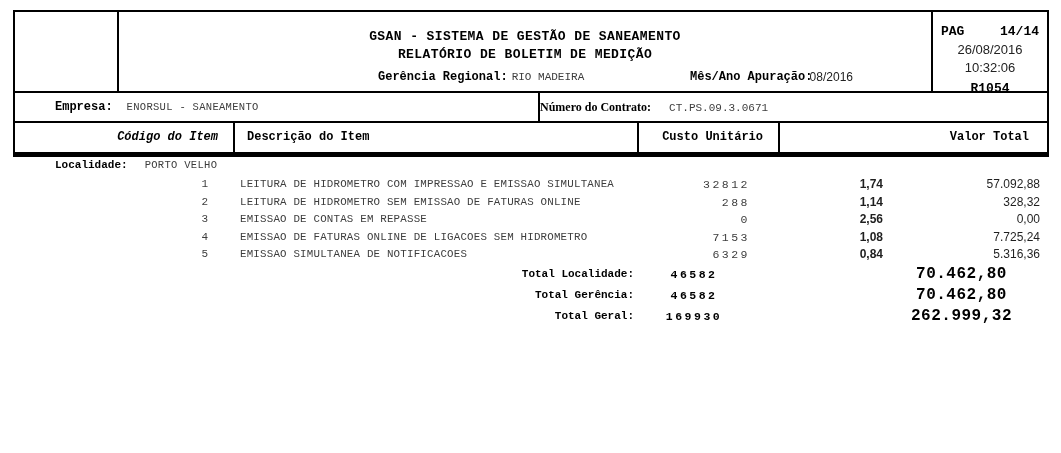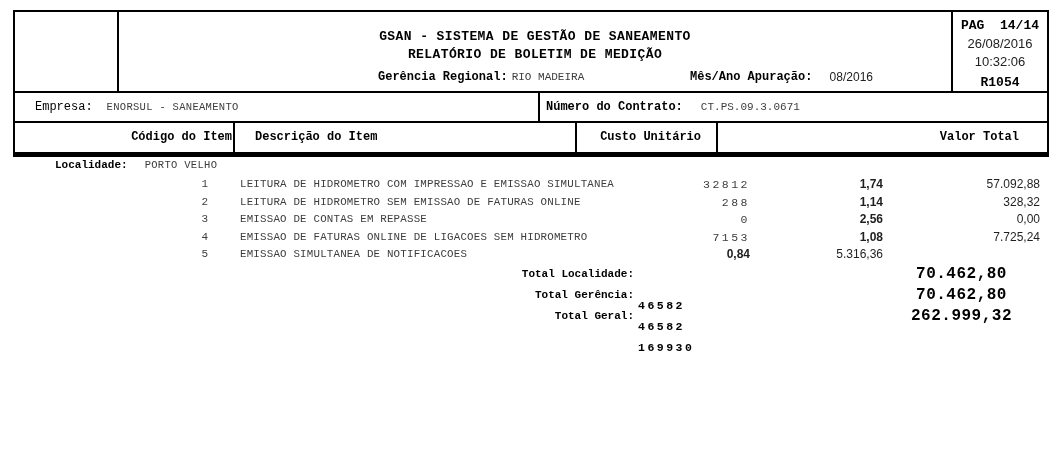--- a/index.html
+++ b/index.html
@@ -6,51 +6,51 @@
   .page{position:relative;width:1061px;height:453px;background:#ffffff;overflow:hidden;
         font-family:"Liberation Mono","DejaVu Sans Mono",monospace;color:#000;}
   .sans{font-family:"Liberation Sans","DejaVu Sans",sans-serif;}
 
   
   .frame{position:absolute;left:13px;top:10px;width:1036px;box-sizing:border-box;
          border:2px solid #000;}
   .hrow1{display:flex;height:79px;border-bottom:2px solid #000;}
   .logo-cell{width:102px;border-right:2px solid #000;}
   .mid-cell{flex:1;position:relative;}
-  .pag-cell{width:96px;border-left:2px solid #000;position:relative;box-sizing:border-box;
-            padding-top:5px;}
+  .pag-cell{width:116px;border-left:2px solid #000;position:relative;box-sizing:border-box;
+            padding-top:11px;}
   .title1,.title2{text-align:center;font-weight:bold;font-size:13px;line-height:18px;
                   letter-spacing:0.4px;}
   .title1{margin-top:16px;}
   .ger-wrap{position:absolute;left:259px;bottom:7px;font-size:12px;}
   .ger-label{font-weight:bold;}
   .ger-value{font-size:11px;color:#3d3d3d;margin-left:4px;}
   .mes-label{position:absolute;left:571px;bottom:7px;font-weight:bold;font-size:12px;}
   .mes-value{position:absolute;right:78px;bottom:7px;font-size:12px;color:#222;}
   .pag-line{display:flex;justify-content:space-between;padding:0 8px;font-weight:bold;
             font-size:13px;line-height:18px;}
   .pag-date,.pag-time{text-align:center;font-size:13px;line-height:18px;color:#222;}
   .pag-code{text-align:center;font-weight:bold;font-size:13px;line-height:19px;margin-top:2px;}
 
   .hrow2{display:flex;height:28px;border-bottom:2px solid #000;font-size:12px;line-height:28px;}
   .emp-cell{width:523px;border-right:2px solid #000;white-space:nowrap;overflow:hidden;}
-  .emp-label{font-weight:normal;margin-left:20px;}
+  .emp-label{font-weight:bold;margin-left:40px;}
   .emp-value{font-size:10.5px;color:#3d3d3d;margin-left:14px;letter-spacing:0.3px;}
   .con-cell{flex:1;white-space:nowrap;overflow:hidden;}
-  .con-label{font-weight:bold;margin-left:6px;}
+  .con-label{font-weight:bold;font-family:Liberation Serif, serif;}
   .con-value{font-size:11px;color:#3d3d3d;margin-left:18px;}
 
   .hrow3{display:flex;height:29px;border-bottom:3px solid #000;font-weight:bold;font-size:12px;
          line-height:29px;}
   .hc{box-sizing:border-box;white-space:nowrap;overflow:hidden;}
-  .hc1{width:220px;border-right:2px solid #000;text-align:right;padding-right:1px;}
-  .hc2{width:342px;border-right:2px solid #000;text-align:left;padding-left:20px;}
+  .hc1{width:220px;border-right:2px solid #000;text-align:right;padding-right:15px;font-style:italic;}
+  .hc2{width:404px;border-right:2px solid #000;text-align:left;padding-left:12px;}
   .hc3{width:120px;border-right:2px solid #000;text-align:right;padding-right:19px;}
   .hc4{width:141px;border-right:2px solid #000;text-align:right;padding-right:15px;}
-  .hc5{flex:1;text-align:right;padding-right:28px;}
+  .hc5{flex:1;text-align:right;padding-right:18px;}
 
   
   .body{position:absolute;left:0;top:157px;width:1061px;}
   .loc-line{height:17px;line-height:17px;padding-left:55px;font-size:11px;}
   .loc-label{font-weight:bold;}
   .loc-value{color:#3d3d3d;margin-left:17px;font-size:10.5px;letter-spacing:0.3px;}
 
   .rows{margin-top:2px;width:1040px;}
   .item-row{display:grid;grid-template-columns:208px 430px 112px 133px 157px;
             height:17.5px;line-height:17.5px;}
@@ -60,21 +60,21 @@
   .c-qty{text-align:right;font-size:11.5px;color:#3d3d3d;letter-spacing:2.5px;}
   .c-custo{text-align:right;font-size:12px;color:#1f1f1f;
            font-family:"Liberation Sans","DejaVu Sans",sans-serif;font-weight:600;}
   .c-valor{text-align:right;font-size:12px;color:#1f1f1f;
            font-family:"Liberation Sans","DejaVu Sans",sans-serif;}
 
   .totals{width:1040px;}
   .total-row{display:grid;grid-template-columns:638px 112px 133px 157px;
              height:21px;line-height:21px;font-weight:bold;}
   .t-label{text-align:right;padding-right:4px;font-size:11px;}
-  .t-qty{text-align:left;font-size:11.5px;letter-spacing:2.5px;margin-top:31px;}
+  .t-qty{text-align:center;font-size:11.5px;letter-spacing:2.5px;}
   .t-custo{}
   .t-valor{text-align:center;font-size:16px;letter-spacing:0.5px;font-family:Liberation Mono, monospace;}
 </style>
 </head>
 <body>
 
 <div class="page">
 
   <div class="frame">
 
@@ -149,20 +149,21 @@
       <div class="item-row">
         <div class="c-code">4</div>
         <div class="c-desc">EMISSAO DE FATURAS ONLINE DE LIGACOES SEM HIDROMETRO</div>
         <div class="c-qty">7153</div>
         <div class="c-custo">1,08</div>
         <div class="c-valor">7.725,24</div>
       </div>
       <div class="item-row">
         <div class="c-code">5</div>
         <div class="c-desc">EMISSAO SIMULTANEA DE NOTIFICACOES</div>
+        <div class="c-qty">6329</div>
         <div class="c-custo">0,84</div>
         <div class="c-valor">5.316,36</div>
       </div>
     </div>
 
     <div class="totals">
       <div class="total-row">
         <div class="t-label">Total Localidade:</div>
         <div class="t-qty">46582</div>
         <div class="t-custo"></div>

